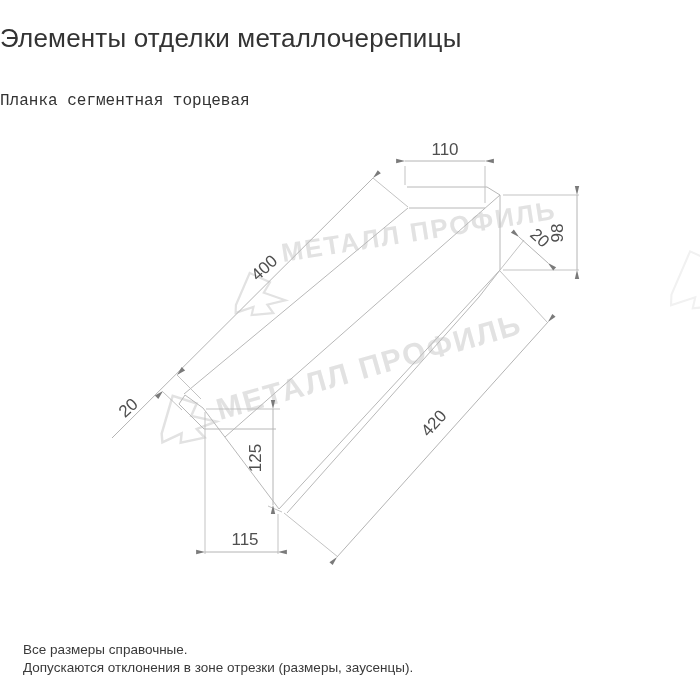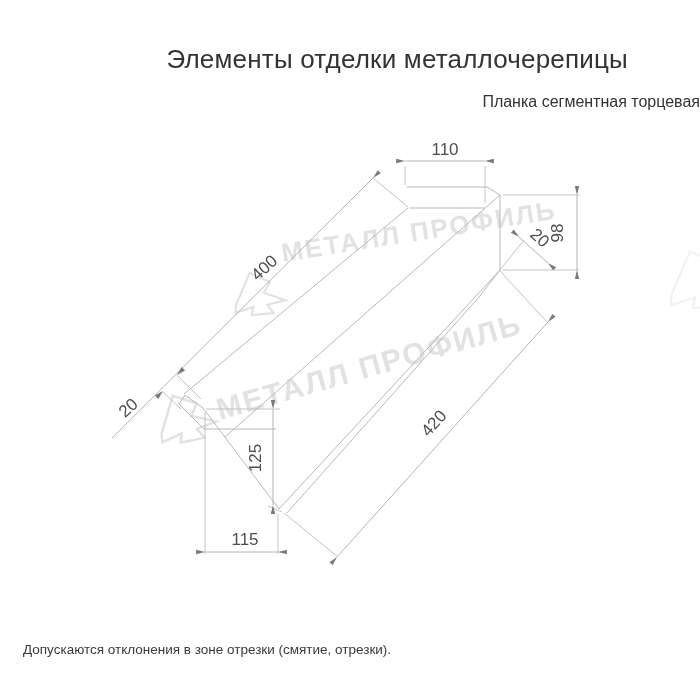--- a/index.html
+++ b/index.html
@@ -2,26 +2,26 @@
 <html><head>
 <meta charset="utf-8">
 <style>
   html,body{margin:0;padding:0;}
   body{
     width:700px;height:700px;position:relative;overflow:hidden;
     background:#ffffff;
     font-family:"Liberation Sans", sans-serif;
   }
   .page-title{
-    position:absolute;top:44px;left:0;width:628px;
-    text-align:right;font-size:26px;color:#333;letter-spacing:0.2px;
+    position:absolute;top:23px;left:0;width:628px;
+    text-align:left;font-size:26px;color:#333;letter-spacing:0.2px;
   }
   .subtitle{
     position:absolute;top:92px;left:0;width:700px;
-    text-align:right;font-size:16px;line-height:19px;color:#333;
+    text-align:left;font-size:16px;line-height:19px;color:#333;font-family:Liberation Mono, monospace;
   }
   .footnotes{
     position:absolute;left:23px;top:641px;
     font-size:13.5px;line-height:18px;color:#3a3a3a;
   }
   svg.drawing{position:absolute;left:0;top:0;}
   .shape-line{stroke:#b8b8b8;stroke-width:1;fill:none;}
   .dim-line{stroke:#b4b4b4;stroke-width:1;fill:none;}
   .ext-line{stroke:#bcbcbc;stroke-width:0.9;fill:none;}
   .dim-text{fill:#4f4f4f;font-size:17px;font-family:"Liberation Sans",sans-serif;}
@@ -123,14 +123,15 @@
 
   <g>
     <line class="ext-line" x1="205" y1="412" x2="205" y2="554"></line>
     <line class="ext-line" x1="278" y1="514" x2="278" y2="554"></line>
     <line class="dim-line" x1="205" y1="552" x2="278" y2="552" marker-start="url(#arw)" marker-end="url(#arw)"></line>
     <text class="dim-text" x="245" y="545" text-anchor="middle">115</text>
   </g>
 </svg>
 
 <div class="footnotes">
-  <div>Допускаются отклонения в зоне отрезки (смятие, отрезки).</div>
+  <div>Все размеры справочные.</div>
+  <div>Допускаются отклонения в зоне отрезки (размеры, заусенцы).</div>
 </div>
 
 </body></html>

